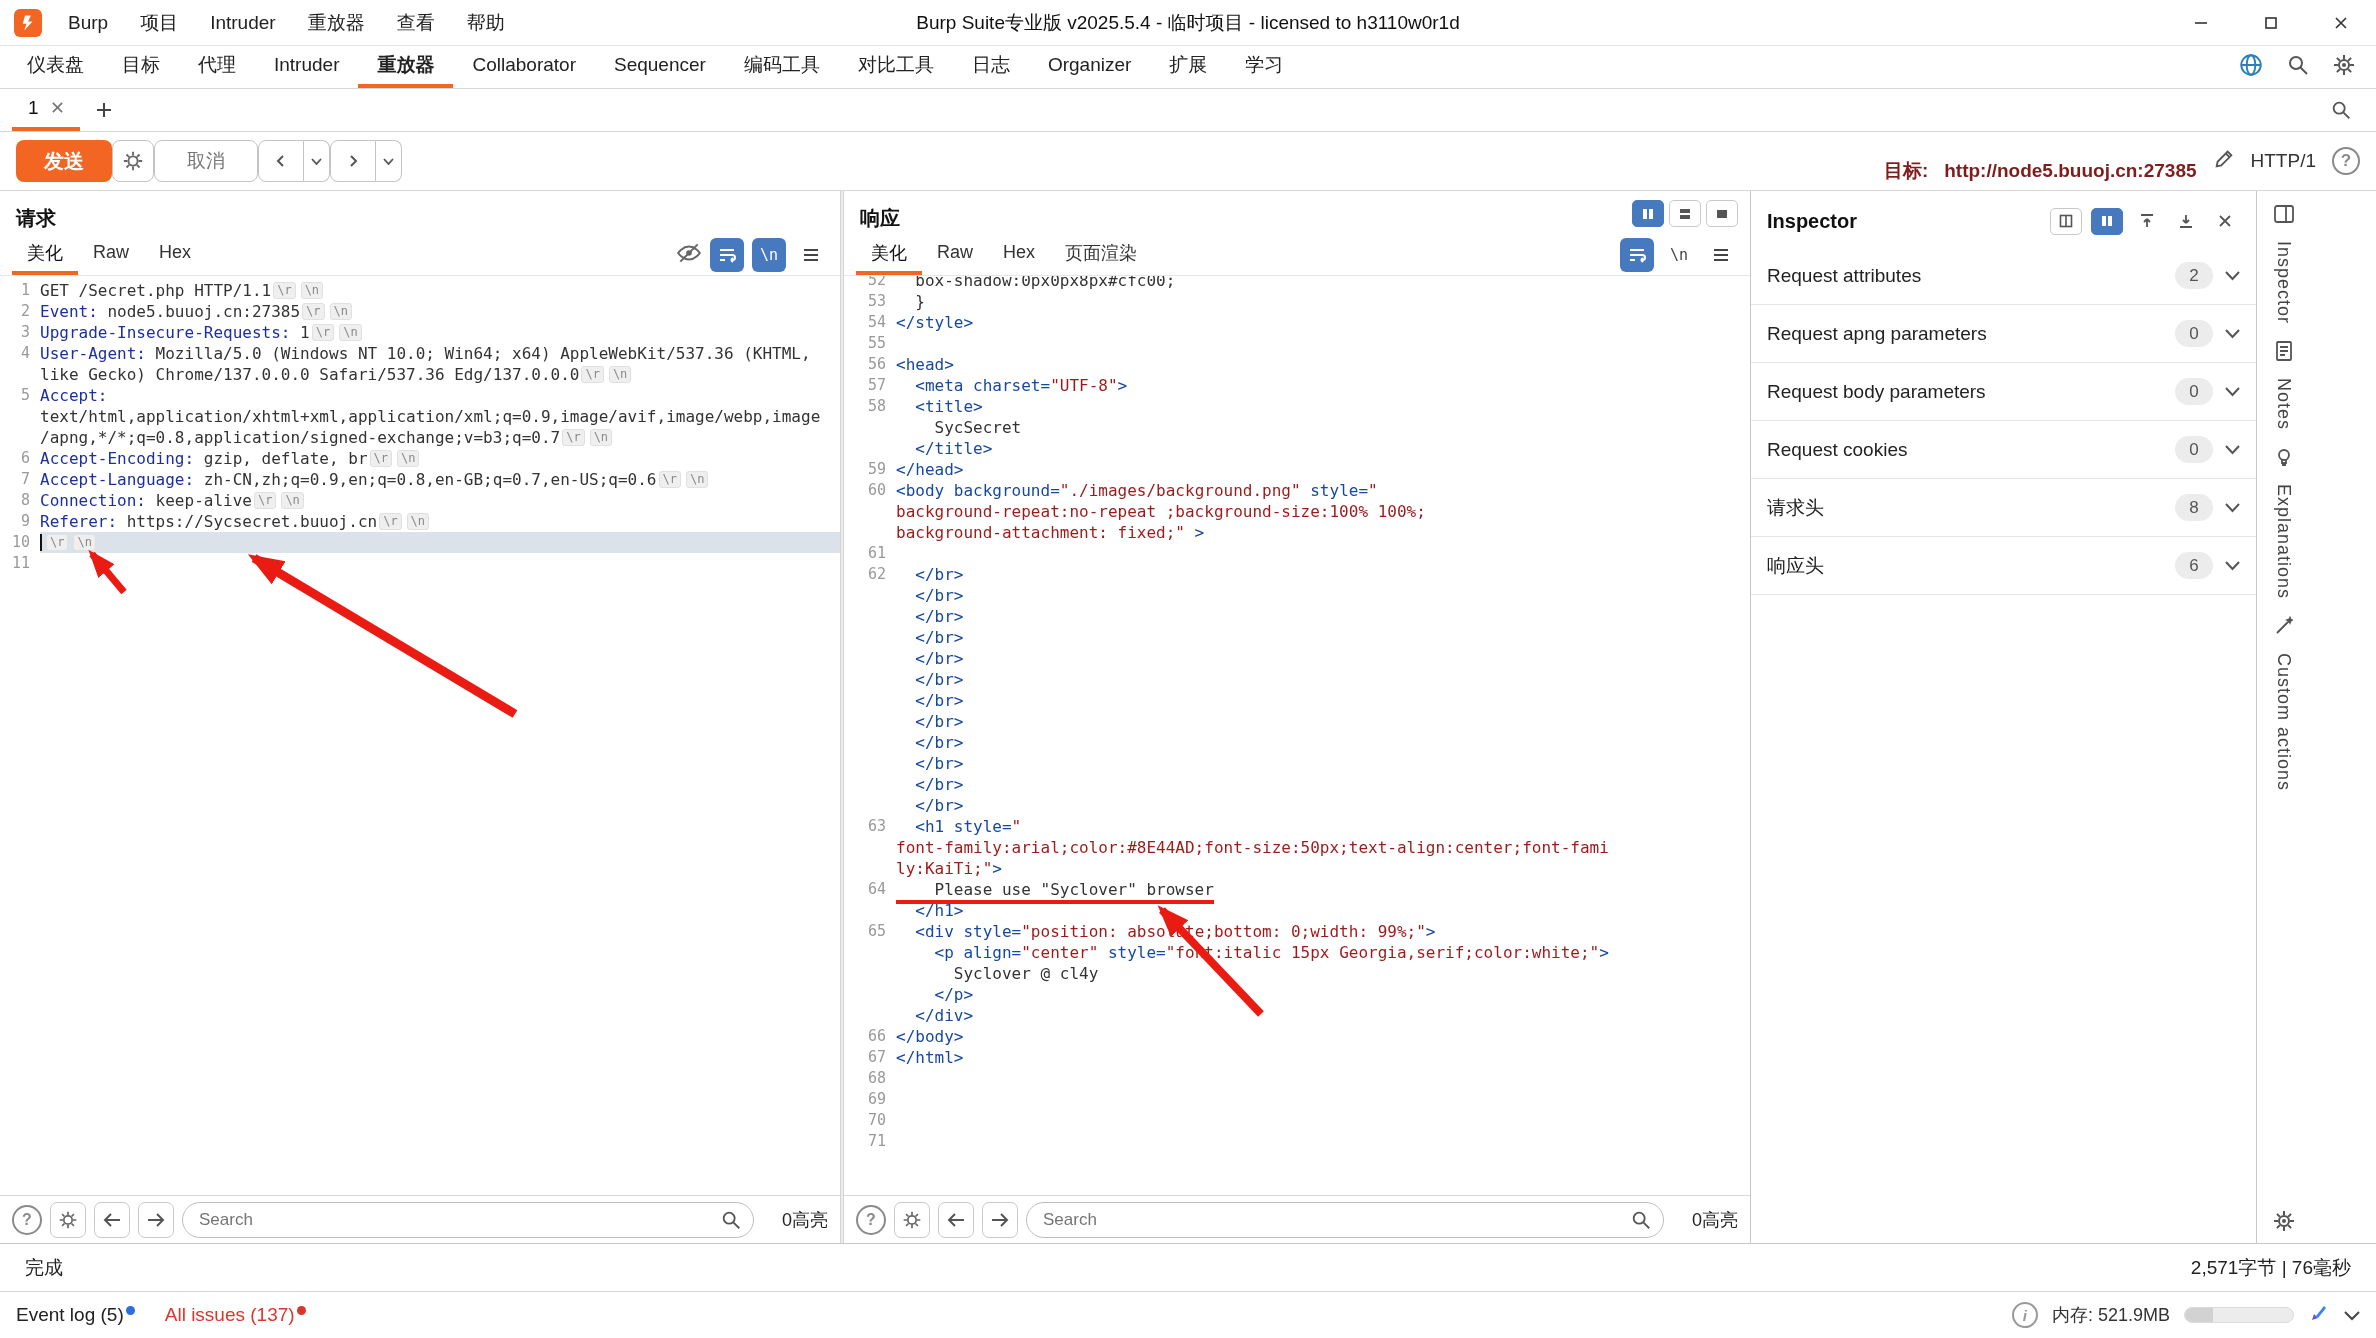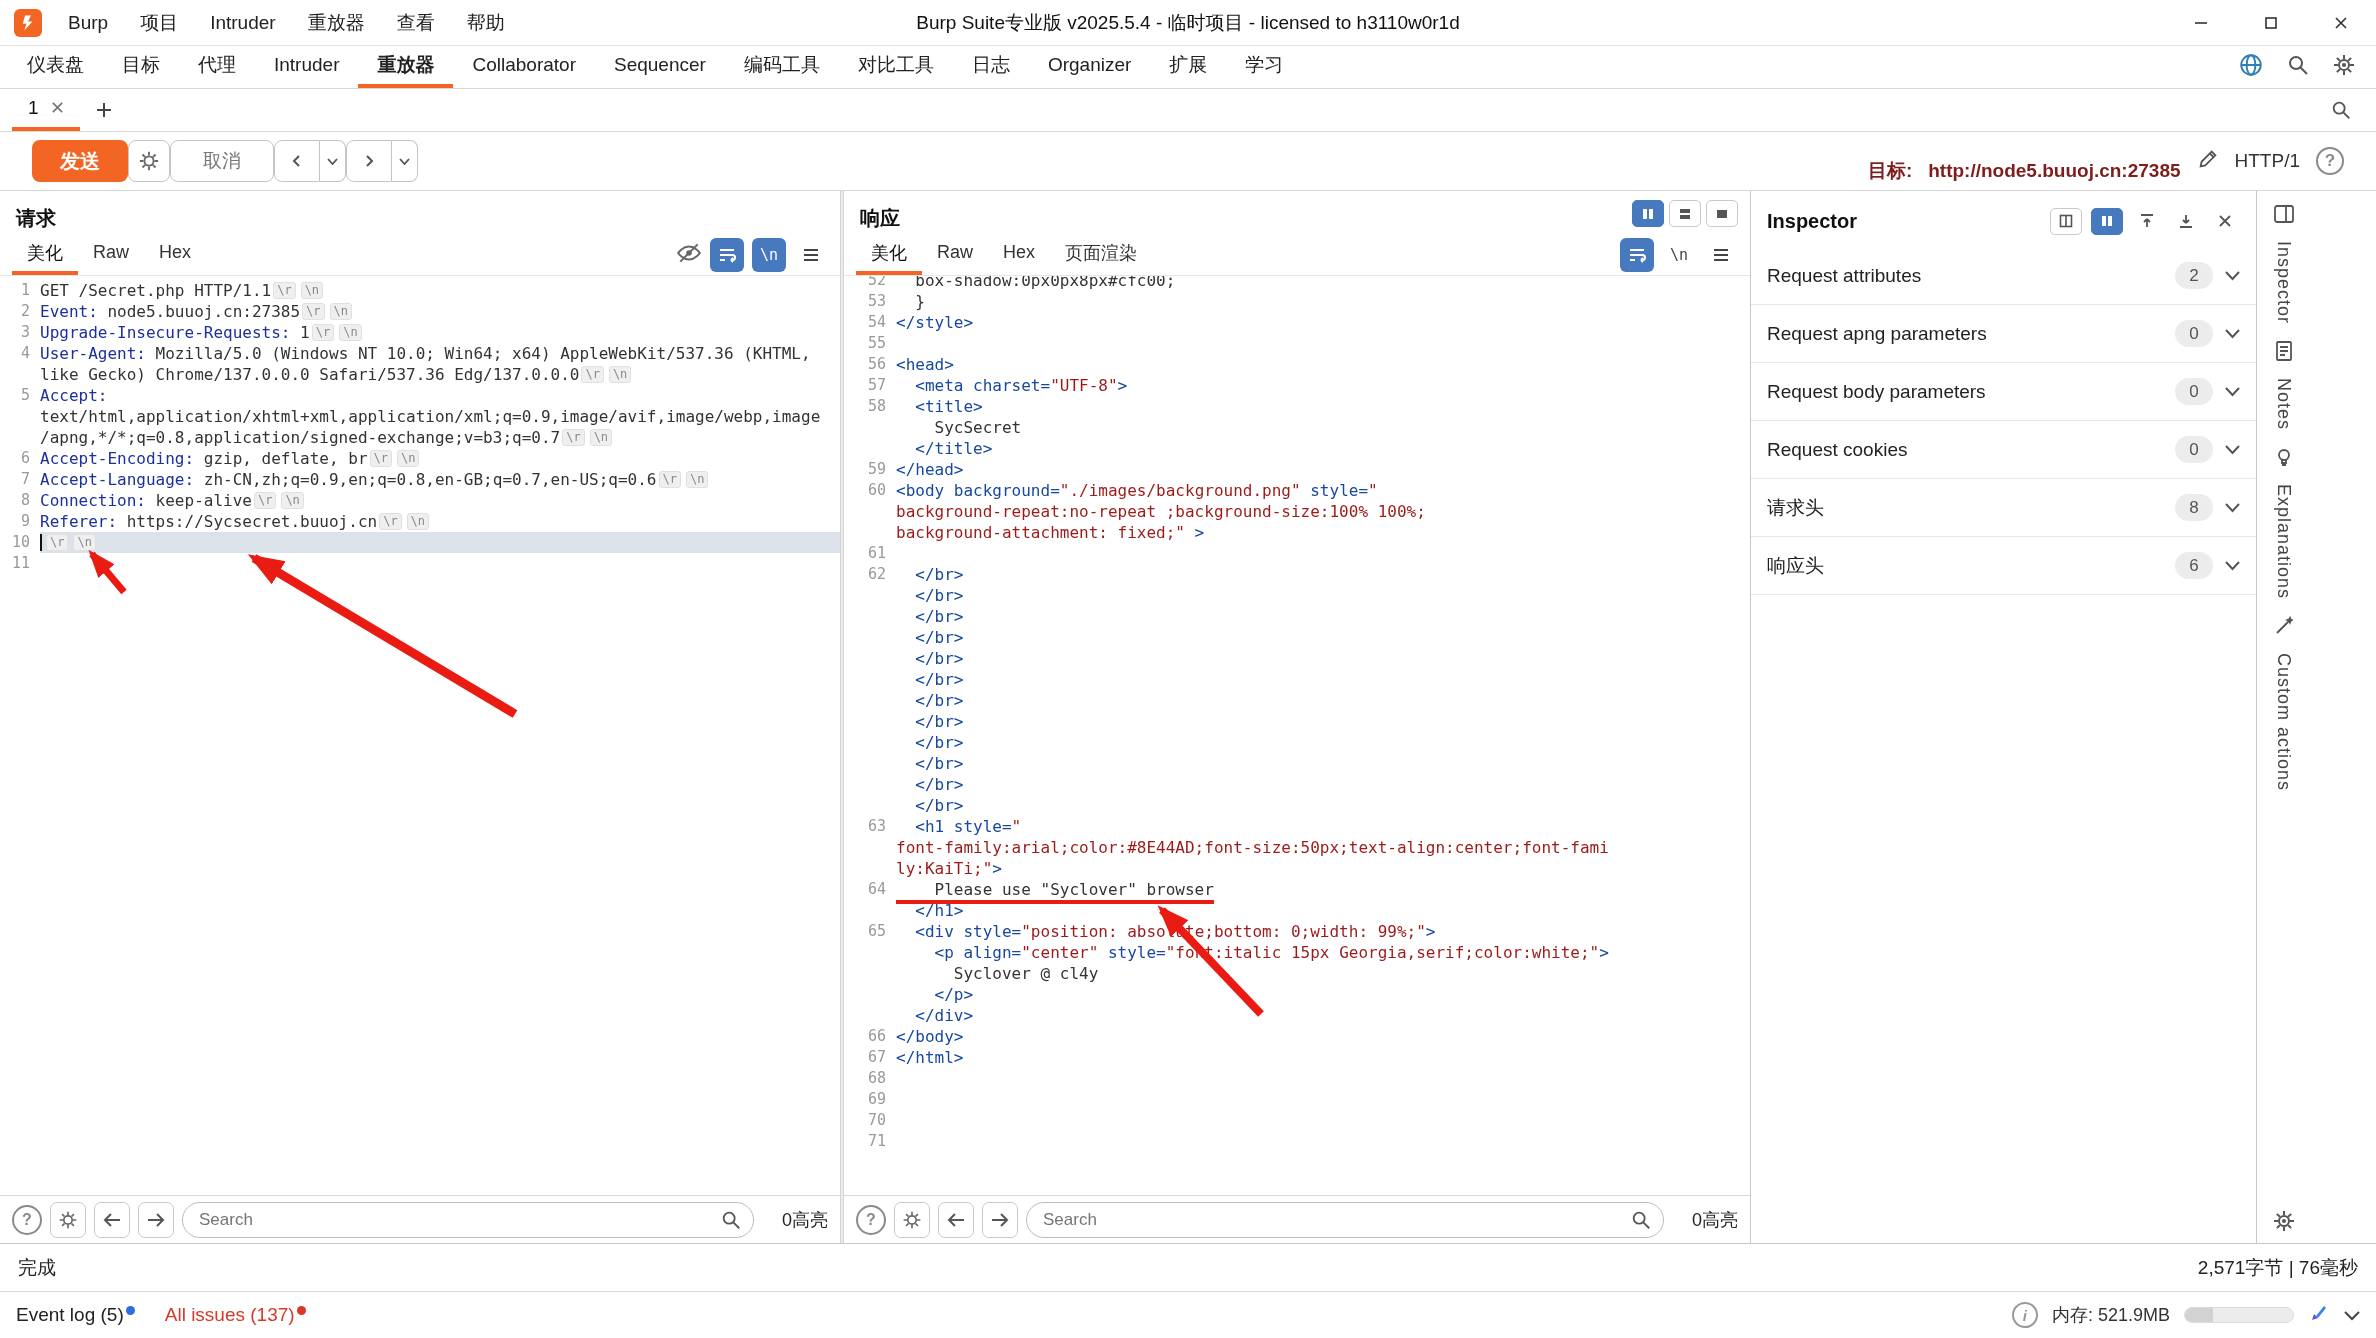--- a/index.html
+++ b/index.html
@@ -21,21 +21,21 @@
 .main-tab.sel{border-bottom-color:var(--orange);font-weight:bold;}
 .maintab-icons{margin-left:auto;display:flex;align-items:center;gap:22px;padding-right:20px;}
 
 
 .tabstrip{height:43px;display:flex;align-items:stretch;border-bottom:1px solid #d8d8d8;padding-left:12px;flex:0 0 auto;}
 .rep-tab{display:flex;align-items:center;gap:12px;padding:0 16px;border-bottom:4px solid var(--orange);font-size:19px;color:#111;}
 .newtab-btn{width:48px;display:flex;align-items:center;justify-content:center;}
 .tabstrip-right{margin-left:auto;display:flex;align-items:center;padding-right:24px;}
 
 
-.toolbar{height:59px;display:flex;align-items:center;padding:0 32px;border-bottom:1px solid #d8d8d8;flex:0 0 auto;}
+.toolbar{height:59px;display:flex;align-items:center;padding:0 16px;border-bottom:1px solid #d8d8d8;flex:0 0 auto;}
 .btn{border:1px solid #c4c4c4;border-radius:8px;background:#fff;display:flex;align-items:center;justify-content:center;font-size:19px;color:#444;}
 .send-btn{width:96px;height:42px;background:var(--orange);border:none;color:#fff;font-weight:bold;border-radius:8px;font-size:20px;display:flex;align-items:center;justify-content:center;}
 .icon-btn{width:42px;height:42px;}
 .cancel-btn{width:104px;height:42px;color:#777;}
 .split{display:flex;}
 .seg{width:46px;height:42px;border:1px solid #c4c4c4;border-radius:8px 0 0 8px;background:#fff;display:flex;align-items:center;justify-content:center;}
 .dd{width:26px;height:42px;border:1px solid #c4c4c4;border-left:none;border-radius:0 8px 8px 0;background:#fff;display:flex;align-items:center;justify-content:center;}
 .toolbar-right{margin-left:auto;display:flex;align-items:center;gap:16px;}
 .target-label,.target-value{font-size:19px;font-weight:bold;color:#7f1d1d;margin-top:20px;}
 .httpver{font-size:19px;color:#333;display:flex;align-items:center;gap:6px;}
@@ -95,21 +95,21 @@
 .insp-label{flex:1;font-size:19px;color:#222;}
 .insp-count{min-width:38px;height:27px;border-radius:14px;background:#ececec;color:#555;font-size:17px;display:flex;align-items:center;justify-content:center;padding:0 10px;}
 
 
 .rail{width:54px;border-left:1px solid #c8c8c8;display:flex;flex-direction:column;align-items:center;padding:12px 0 10px;gap:16px;background:#fff;}
 .vlabel{writing-mode:vertical-rl;font-size:18px;color:#444;letter-spacing:1px;}
 .rail-spacer{flex:1;}
 .rail-icon{display:flex;align-items:center;justify-content:center;}
 
 
-.statusbar{flex:0 0 48px;border-top:1px solid #c8c8c8;display:flex;align-items:center;padding:0 18px;font-size:19px;background:#fff;}
+.statusbar{flex:0 0 48px;border-top:1px solid #c8c8c8;display:flex;align-items:center;padding:0 25px;font-size:19px;background:#fff;}
 .status-right{margin-left:auto;color:#222;}
 .footer{flex:0 0 47px;border-top:1px solid #d8d8d8;display:flex;align-items:center;padding:0 16px;gap:30px;font-size:19px;background:#fff;}
 .footer-item{display:flex;align-items:flex-start;gap:2px;}
 .dot{display:inline-block;width:9px;height:9px;border-radius:50%;margin-top:2px;}
 .dot.blue{background:var(--event-blue);}
 .dot.red{background:var(--issue-red);}
 .issues{color:var(--issue-red);}
 .footer-right{margin-left:auto;display:flex;align-items:center;gap:14px;}
 .circle-i{width:26px;height:26px;border-radius:50%;border:2px solid #999;color:#999;display:flex;align-items:center;justify-content:center;font-size:15px;font-style:italic;font-weight:bold;}
 .memlabel{font-size:18px;color:#333;}

